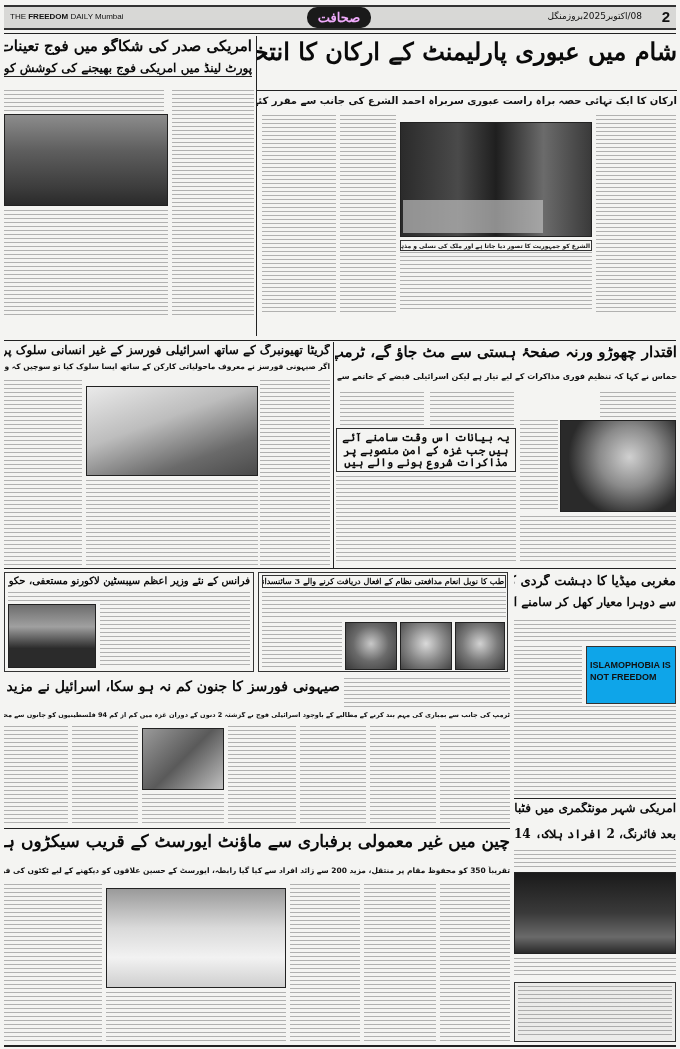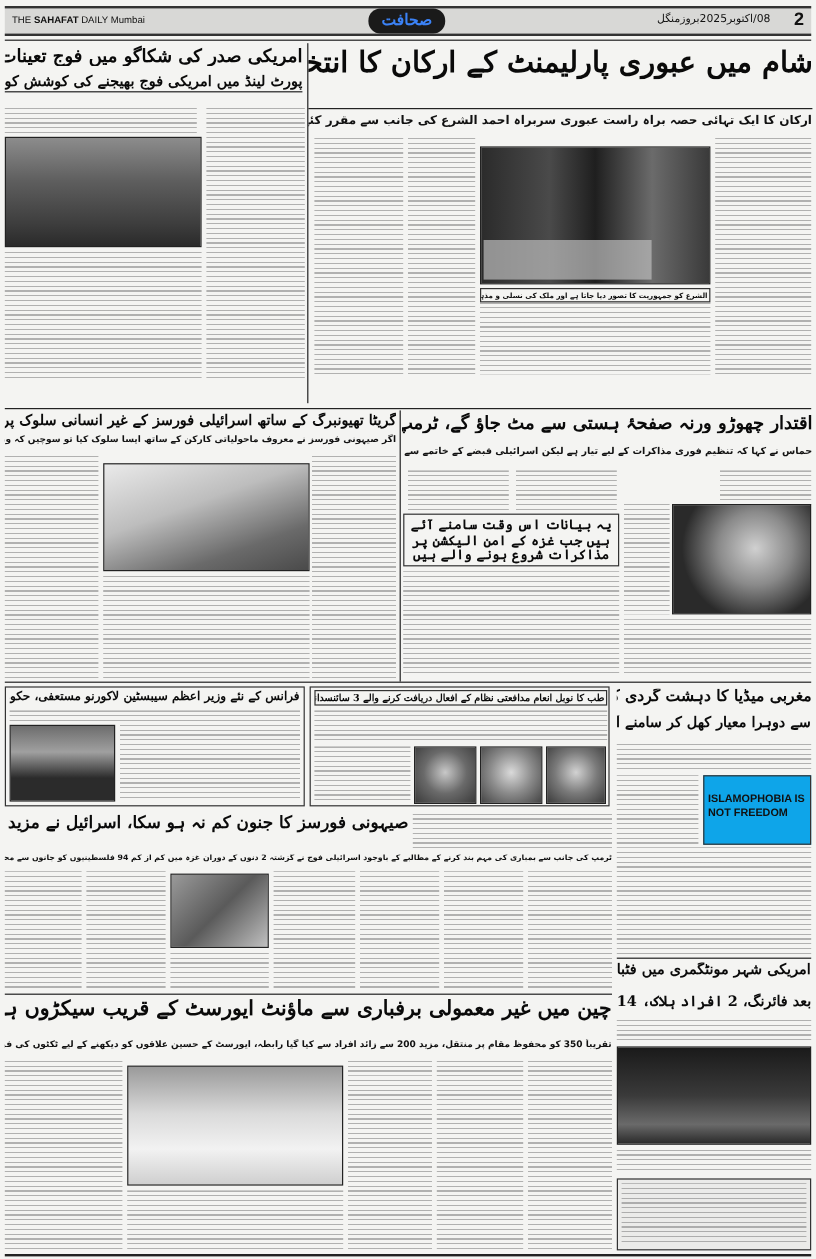--- a/index.html
+++ b/index.html
@@ -13,24 +13,24 @@
   .rule{position:absolute;background:#222}
   .box{position:absolute;border:1px solid #333}
   .header-bar{position:absolute;left:4px;top:5px;width:672px;height:25px;background:#d8d8d6;border-top:2px solid #333;border-bottom:2px solid #333}
 </style>
 </head>
 <body>
 
 <div class="header-bar"></div>
 <div class="abs" style="left:10px;top:12px;font-family:'Liberation Sans',sans-serif;font-size:8px;color:#111">
   <span>THE</span>
-  <b>SAHAFAT</b>
+  <b>FREEDOM</b>
   <span>DAILY Mumbai</span>
 </div>
-<div class="abs" style="left:307px;top:7px;width:64px;height:21px;background:#1a1a1a;border-radius:10px;color:#3b82f6;text-align:center;font-family:'DejaVu Serif',serif;font-weight:bold;font-size:13px;line-height:21px">
+<div class="abs" style="left:307px;top:7px;width:64px;height:21px;background:#1a1a1a;border-radius:10px;color:#f0abfc;text-align:center;font-family:'DejaVu Serif',serif;font-weight:bold;font-size:13px;line-height:21px">
   <span>صحافت</span>
 </div>
 <div class="abs rtl" style="right:38px;top:11px;font-size:9px">08/اکتوبر2025بروزمنگل</div>
 <div class="abs" style="right:10px;top:8px;font-family:'Liberation Sans',sans-serif;font-weight:bold;font-size:15px">2</div>
 <div class="rule" style="left:4px;top:33px;width:672px;height:1px"></div>
 
 <div class="abs rtl hl" style="left:257px;top:38px;width:420px;font-size:24px;white-space:nowrap;overflow:hidden">شام میں عبوری پارلیمنٹ کے ارکان کا انتخابی عمل شروع</div>
 <div class="rule" style="left:257px;top:90px;width:420px;height:1px"></div>
 <div class="abs rtl sub" style="left:257px;top:95px;width:420px;font-size:10px;font-weight:bold;white-space:nowrap;overflow:hidden">ارکان کا ایک تہائی حصہ براہ راست عبوری سربراہ احمد الشرع کی جانب سے مقرر کئے جانے پر غیر جمہوری قرار دیا گیا الیکشن</div>
 <div class="txt" style="left:596px;top:115px;width:80px;height:200px"></div>
@@ -52,21 +52,21 @@
 <div class="rule" style="left:4px;top:340px;width:672px;height:1px"></div>
 
 <div class="abs rtl hl" style="left:335px;top:344px;width:342px;font-size:15px;white-space:nowrap;overflow:hidden">اقتدار چھوڑو ورنہ صفحۂ ہستی سے مٹ جاؤ گے، ٹرمپ کا حماس کو الٹی میٹم</div>
 <div class="abs rtl sub" style="left:335px;top:372px;width:342px;font-size:8px;font-weight:bold;white-space:nowrap;overflow:hidden">حماس نے کہا کہ تنظیم فوری مذاکرات کے لیے تیار ہے لیکن اسرائیلی قبضے کے خاتمے سے قبل غیر مسلح نہیں ہوگی</div>
 <div class="txt" style="left:600px;top:392px;width:76px;height:30px"></div>
 <div class="photo" style="left:560px;top:420px;width:116px;height:92px;background:radial-gradient(circle at 60% 40%,#d0d0d0,#8a8a8a 35%,#2a2a2a 70%)"></div>
 <div class="txt" style="left:520px;top:420px;width:38px;height:92px"></div>
 <div class="txt" style="left:430px;top:392px;width:84px;height:35px"></div>
 <div class="txt" style="left:340px;top:392px;width:84px;height:35px"></div>
 <div class="box rtl hl" style="left:336px;top:428px;width:180px;height:44px;font-size:11px;padding:3px;text-align:center">
-  <span>یہ بیانات اس وقت سامنے آئے ہیں جب غزہ کے امن الیکشن پر مذاکرات شروع ہونے والے ہیں</span>
+  <span>یہ بیانات اس وقت سامنے آئے ہیں جب غزہ کے امن منصوبے پر مذاکرات شروع ہونے والے ہیں</span>
 </div>
 <div class="txt" style="left:336px;top:476px;width:180px;height:88px"></div>
 <div class="txt" style="left:520px;top:516px;width:156px;height:48px"></div>
 
 <div class="abs rtl hl" style="left:4px;top:344px;width:326px;font-size:12px;white-space:nowrap;overflow:hidden">گریٹا تھیونبرگ کے ساتھ اسرائیلی فورسز کے غیر انسانی سلوک پر سوشل میڈیا صارفین شدید برہم</div>
 <div class="abs rtl sub" style="left:4px;top:362px;width:326px;font-size:7.5px;font-weight:bold;white-space:nowrap;overflow:hidden">اگر صیہونی فورسز نے معروف ماحولیاتی کارکن کے ساتھ ایسا سلوک کیا تو سوچیں کہ وہ فلسطینیوں کے ساتھ کیا کرتے ہوں گے</div>
 <div class="txt" style="left:260px;top:380px;width:70px;height:185px"></div>
 <div class="photo" style="left:86px;top:386px;width:172px;height:90px;background:linear-gradient(160deg,#eaeaea,#bdbdbd 40%,#6a6a6a 75%,#4a4a4a)"></div>
 <div class="txt" style="left:86px;top:480px;width:172px;height:85px"></div>
 <div class="txt" style="left:4px;top:380px;width:78px;height:185px"></div>

